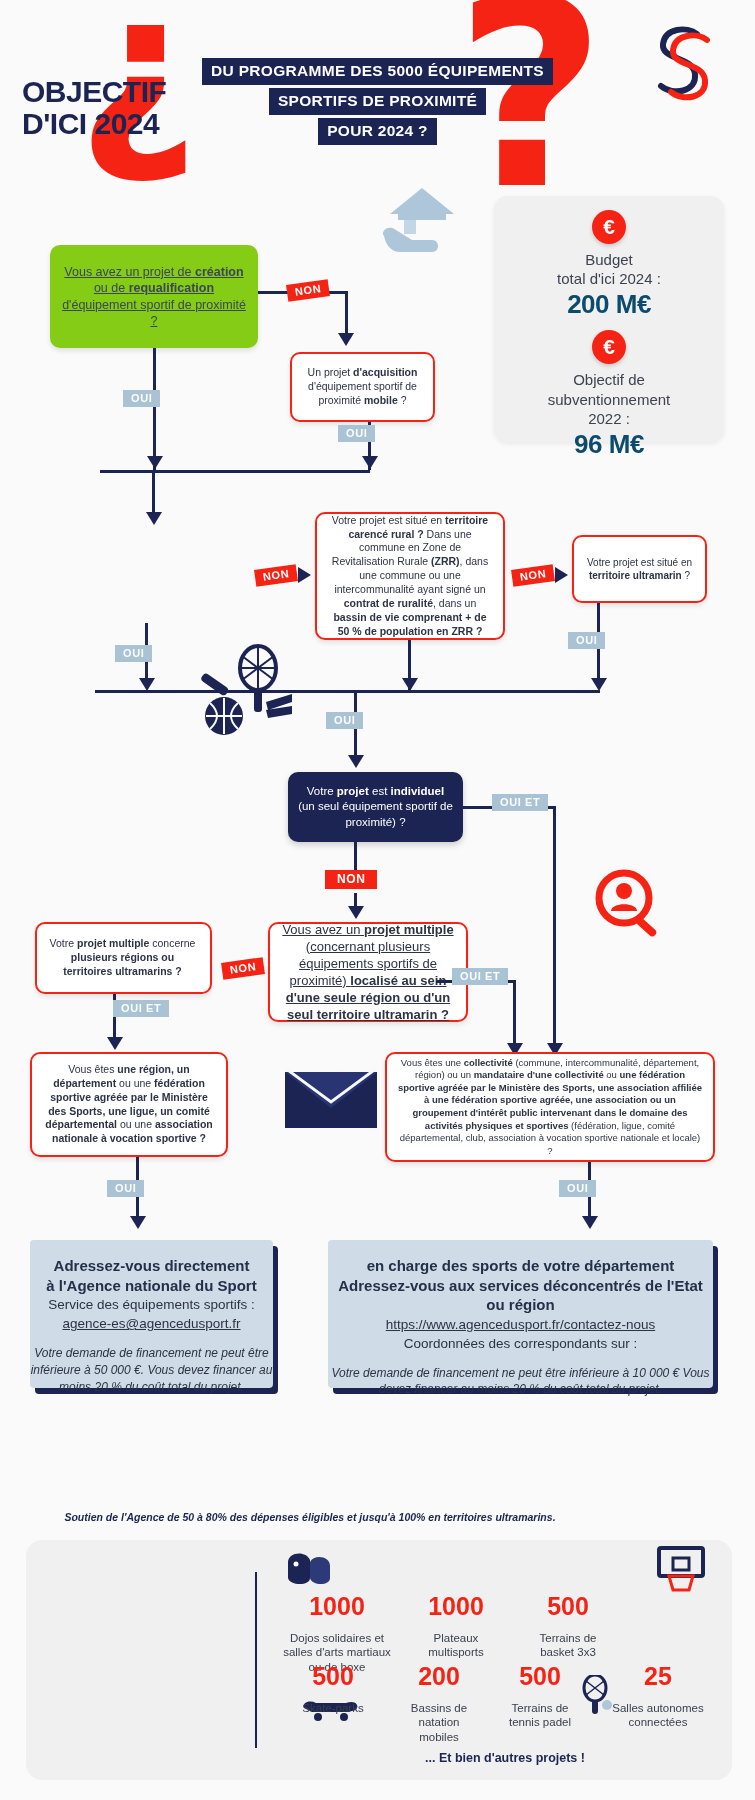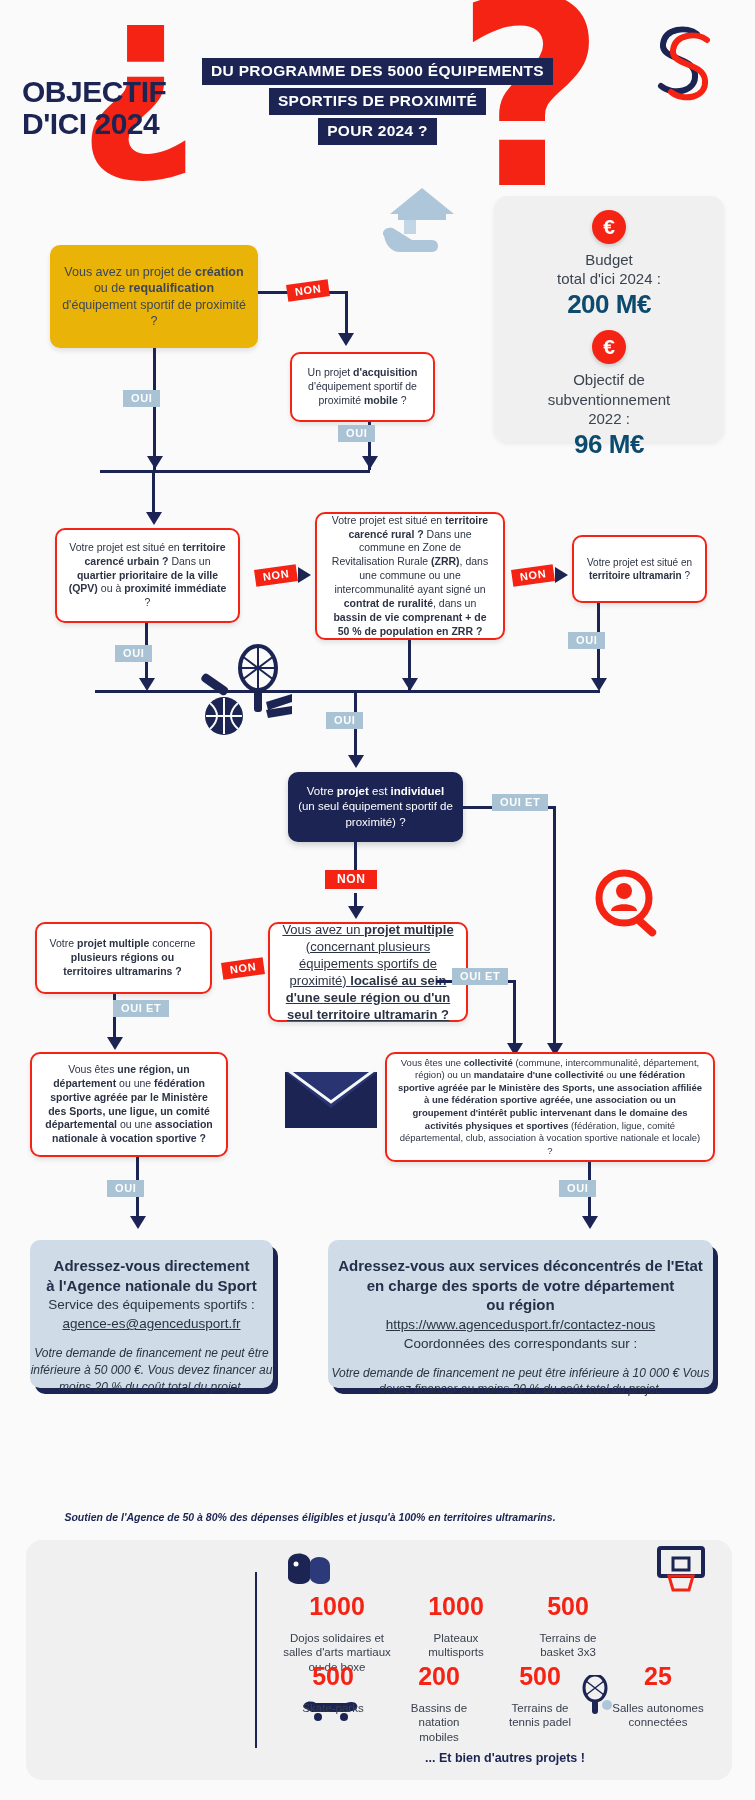--- a/index.html
+++ b/index.html
@@ -72,23 +72,24 @@
   
   .box {
     position: absolute;
     border-radius: 10px;
     text-align: center;
     line-height: 1.32;
     display: flex; align-items: center; justify-content: center;
     padding: 8px 10px;
   }
   .box-blue {
-    background: #eab308;
+    background: #84cc16;
     color: #3c4656;
     box-shadow: 0 3px 5px rgba(0,0,0,0.10);
+    text-decoration: underline;
   }
   .box-red {
     background: #ffffff;
     border: 2.2px solid #f52314;
     color: #2c3344;
     box-shadow: 0 3px 5px rgba(0,0,0,0.09);
   }
   .box-navy {
     background: #1b2452;
     color: #ffffff;
@@ -118,21 +119,21 @@
     position: absolute; width: 0; height: 0;
   }
   .arrow-d { border-left: 8px solid transparent; border-right: 8px solid transparent; border-top: 13px solid #1b2452; }
   .arrow-r { border-top: 8px solid transparent; border-bottom: 8px solid transparent; border-left: 13px solid #1b2452; }
   .arrow-l { border-top: 8px solid transparent; border-bottom: 8px solid transparent; border-right: 13px solid #1b2452; }
 
   
   .result {
     position: absolute;
     background: #cfdbe6;
-    border-radius: 10px;
+    border-radius: 4px;
     text-align: center;
     padding: 16px 0;
     color: #2b3344;
     box-shadow: 5px 6px 0 #1b2452;
   }
   .result .headline { font-size: 15px; font-weight: bold; line-height: 1.3; color: #23304a; }
   .result .sub { font-size: 13.5px; font-weight: 300; line-height: 1.35; margin-top: 1px; }
   .result .link { text-decoration: underline; }
   .result .note { font-size: 12px; font-style: italic; line-height: 1.38; margin-top: 12px; }
 
@@ -229,25 +230,20 @@
   <div class="arrow-d" style="left:147px; top:456px;"></div>
 
   <div class="ln vln" style="left:368px; top:422px; height:48px;"></div>
   <div class="tag tag-oui" style="left:338px; top:425px;">OUI</div>
   <div class="arrow-d" style="left:362px; top:456px;"></div>
 
   <div class="ln hln" style="left:100px; top:470px; width:270px;"></div>
   <div class="ln vln" style="left:152px; top:470px; height:48px;"></div>
   <div class="arrow-d" style="left:146px; top:512px;"></div>
 
-  <div class="box box-red" style="left:55px; top:528px; width:185px; height:95px; font-size:10.5px;">
-    <span>
-      <span class="thin">Votre projet est situé en </span><b>territoire carencé urbain ?</b><span class="thin"> Dans un </span><b>quartier prioritaire de la ville (QPV)</b><span class="thin"> ou à </span><b>proximité immédiate</b><span class="thin"> ?</span>
-    </span>
-  </div>
 
   <div class="tag tag-non" style="left:255px; top:567px;">NON</div>
   <div class="arrow-r" style="left:298px; top:567px;"></div>
 
   <div class="box box-red" style="left:315px; top:512px; width:190px; height:128px; font-size:10.5px;">
     <span>
       <span class="thin">Votre projet est situé en </span><b>territoire carencé rural ?</b><span class="thin"> Dans une commune en Zone de Revitalisation Rurale </span><b>(ZRR)</b><span class="thin">, dans une commune ou une intercommunalité ayant signé un </span><b>contrat de ruralité</b><span class="thin">, dans un </span><b>bassin de vie comprenant + de 50 % de population en ZRR ?</b>
     </span>
   </div>
 
@@ -361,22 +357,22 @@
 
   <div class="result" style="left:30px; top:1240px; width:243px; height:148px;">
     <div class="headline">Adressez-vous directement</div>
     <div class="headline">à l'Agence nationale du Sport</div>
     <div class="sub">Service des équipements sportifs :</div>
     <div class="sub link">agence-es@agencedusport.fr</div>
     <div class="note">Votre demande de financement ne peut être inférieure à 50 000 €. Vous devez financer au moins 20 % du coût total du projet.</div>
   </div>
 
   <div class="result" style="left:328px; top:1240px; width:385px; height:148px;">
+    <div class="headline">en charge des sports de votre département</div>
     <div class="headline">Adressez-vous aux services déconcentrés de l'Etat</div>
-    <div class="headline">en charge des sports de votre département</div>
     <div class="headline">ou région</div>
     <div class="sub link">https://www.agencedusport.fr/contactez-nous</div>
     <div class="sub">Coordonnées des correspondants sur :</div>
     <div class="note">Votre demande de financement ne peut être inférieure à 10 000 € Vous devez financer au moins 20 % du coût total du projet.</div>
   </div>
 
   <div class="footnote">Soutien de l'Agence de 50 à 80% des dépenses éligibles et jusqu'à 100% en territoires ultramarins.</div>
 
   <div class="obj-panel"></div>
   <div class="obj-title">

